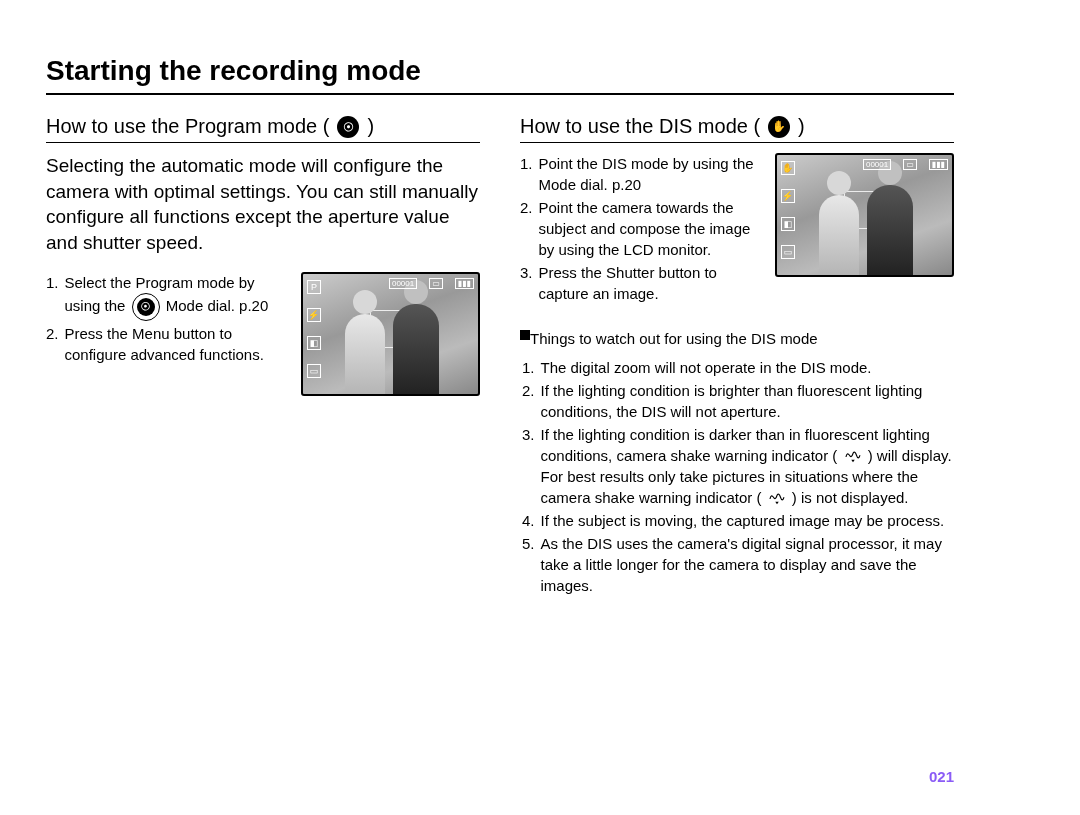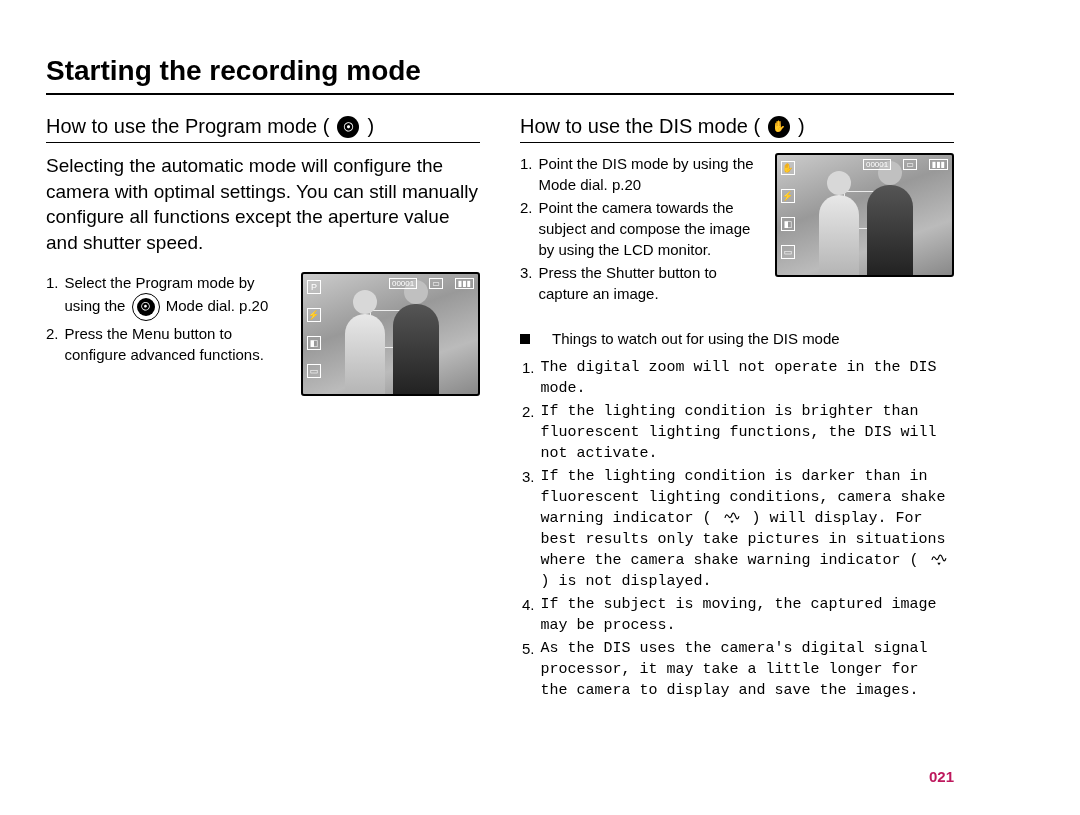--- a/index.html
+++ b/index.html
@@ -152,55 +152,54 @@
     content:""; position:absolute; top:-24px; left:50%; transform:translateX(-50%);
     width:24px; height:24px; border-radius:50%;
   }
   .person.a::before { background:#d8d8d8; }
   .person.b::before { background:#c0c0c0; }
 
   .watch-heading {
     font-size: 15px;
     margin: 24px 0 10px 0;
     display: flex;
-    align-items: center;
-    gap: 22px;
+    gap: 0;
   }
   .square-bullet {
     width: 10px;
     height: 10px;
     background: #000;
     flex-shrink: 0;
   }
   .watch-list {
     font-size: 15px;
     line-height: 1.4;
     padding-left: 2px;
   }
   .watch-item {
     display: flex;
     gap: 6px;
     margin-bottom: 2px;
   }
-  .watch-item .wtext { flex:1;font-family:Liberation Mono, monospace; }
+  .watch-item .wtext { flex:1; }
   .shake-icon {
     display:inline-flex;
     align-items:center;
     justify-content:center;
     width:22px; height:14px;
     vertical-align: middle;
   }
   .shake-icon svg { width:22px; height:14px; }
   .page-num {
     position: absolute;
     bottom: 30px;
     right: 50px;
     font-weight: bold;
     font-size: 15px;
-    color: #be185d;
+    color: #8b5cf6;
   }
 </style>
 </head>
 <body>
 
 <div class="page">
   <h1 class="page-title">Starting the recording mode</h1>
 
   <div class="columns">
 
@@ -291,21 +290,21 @@
         <span>Things to watch out for using the DIS mode</span>
       </div>
 
       <div class="watch-list">
         <div class="watch-item">
           <span>1.</span>
           <span class="wtext">The digital zoom will not operate in the DIS mode.</span>
         </div>
         <div class="watch-item">
           <span>2.</span>
-          <span class="wtext">If the lighting condition is brighter than fluorescent lighting functions, the DIS will not activate.</span>
+          <span class="wtext">If the lighting condition is brighter than fluorescent lighting conditions, the DIS will not aperture.</span>
         </div>
         <div class="watch-item">
           <span>3.</span>
           <span class="wtext">
             <span>If the lighting condition is darker than in fluorescent lighting conditions, camera shake warning indicator ( </span>
             <span class="shake-icon">
               <svg viewBox="0 0 24 16">
                   <path d="M4 8 Q5 2 8 6 Q10 10 12 4 Q14 0 16 6 Q18 12 20 6" stroke="#000" fill="none" stroke-width="1.3"></path>
                   <path d="M12 14 L10 11 L14 11 Z" fill="#000"></path>
                 </svg>

